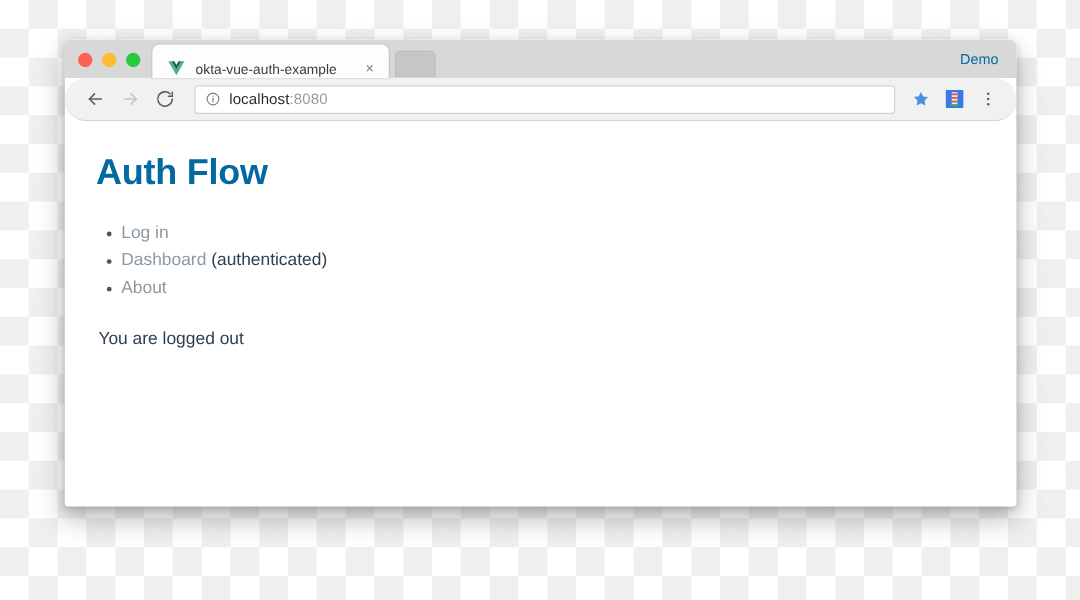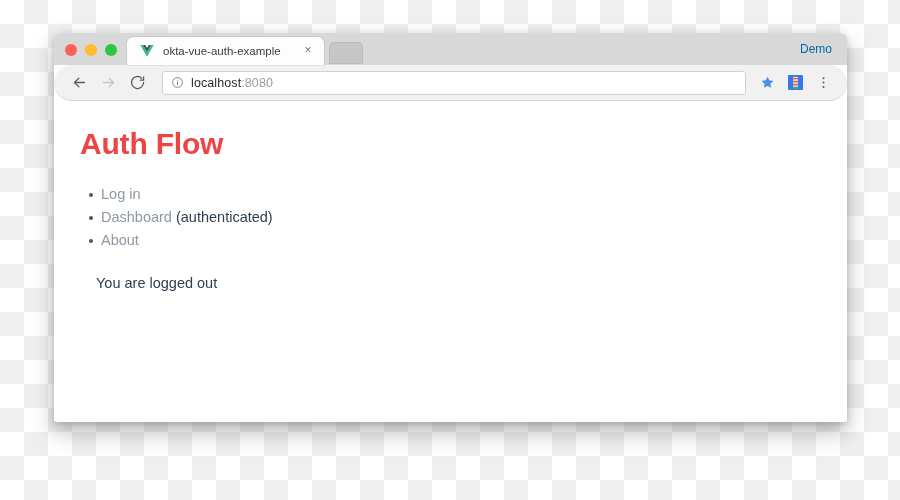--- a/index.html
+++ b/index.html
@@ -44,21 +44,21 @@
     display: flex; align-items: center; gap: 8px;
     padding: 0 10px 9px 11px;
   }
   .dot { width: 12px; height: 12px; border-radius: 50%; }
   .dot.red    { background: #ff5f57; }
   .dot.yellow { background: #febc2e; }
   .dot.green  { background: #28c840; }
 
   .tab {
     position: relative;
-    display: flex; align-items: center;
+    display: flex; align-items: flex-end;
     height: 28px;
     width: 197px;
     padding: 0 9px 0 12px;
     background: #fdfdfd;
     border-radius: 6px 6px 0 0;
     box-shadow: 0 0 0 1px rgba(0,0,0,0.07);
   }
   .tab .favicon { width: 16px; height: 16px; margin-right: 8px; flex: none; }
   .tab .title {
     flex: 1 1 auto;
@@ -116,21 +116,21 @@
     background: #ffffff;
     height: calc(389px - 32px - 37px);
     padding: 26px 0 0 26px;
     color: #2c3e50;
   }
   .page h1 {
     margin: 0 0 12px 0;
     font-size: 30px;
     font-weight: bold;
     letter-spacing: -0.2px;
-    color: #ef4444;
+    color: #0369a1;
   }
   ul.links {
     margin: 22px 0 0 0;
     padding-left: 21px;
     list-style: none;
   }
   ul.links li {
     position: relative;
     font-size: 14.5px;
     line-height: 23px;
@@ -144,21 +144,21 @@
     border-radius: 50%;
     background: #47586b;
   }
   ul.links a {
     color: #8d98a3;
     text-decoration: none;
     text-align: right;
   }
   .note { color: #2c3e50; }
   .status {
-    margin: 23px 0 0 16px;
+    margin: 23px 0 0 2px;
     font-size: 14.5px;
     color: #2c3e50;
   }
 </style>
 </head>
 <body>
 
 <div id="backdrop"></div>
 
 <div id="window">

